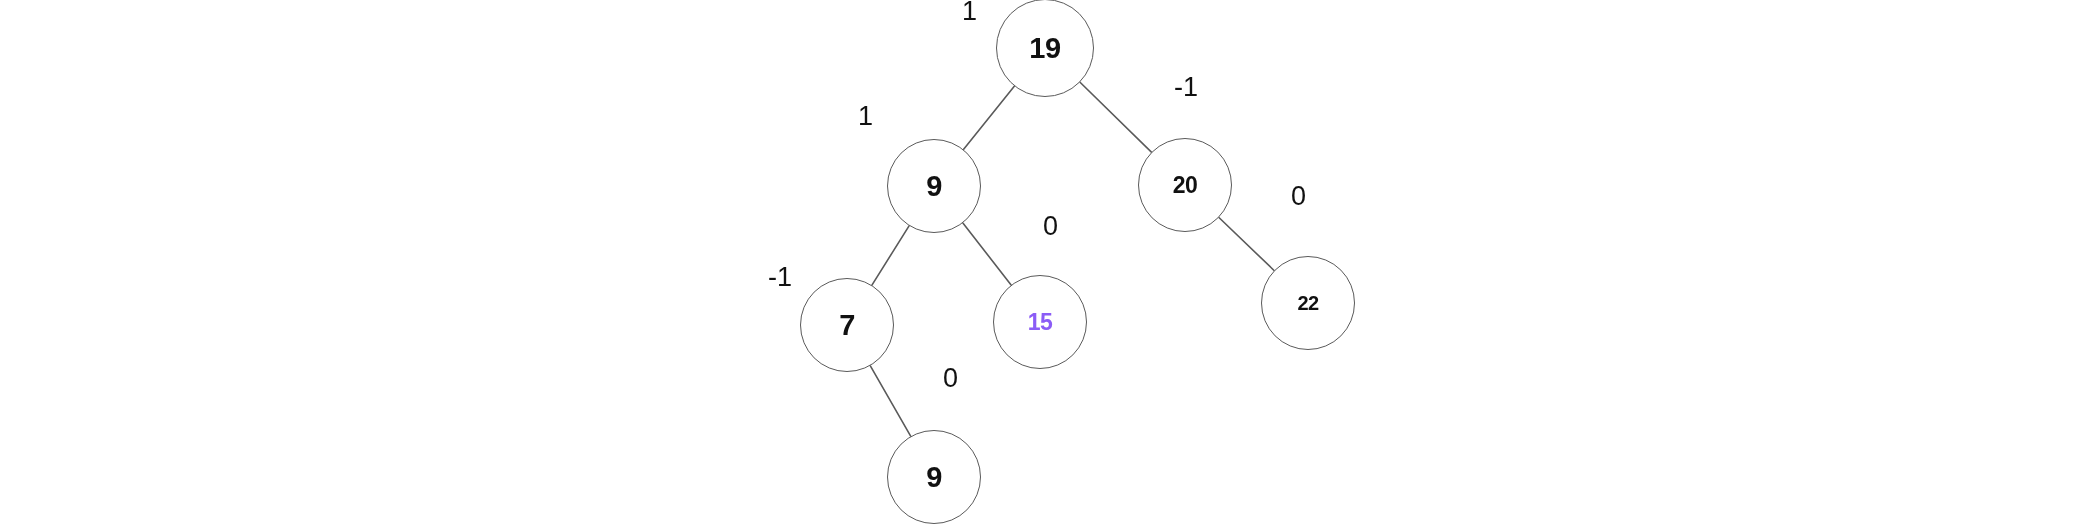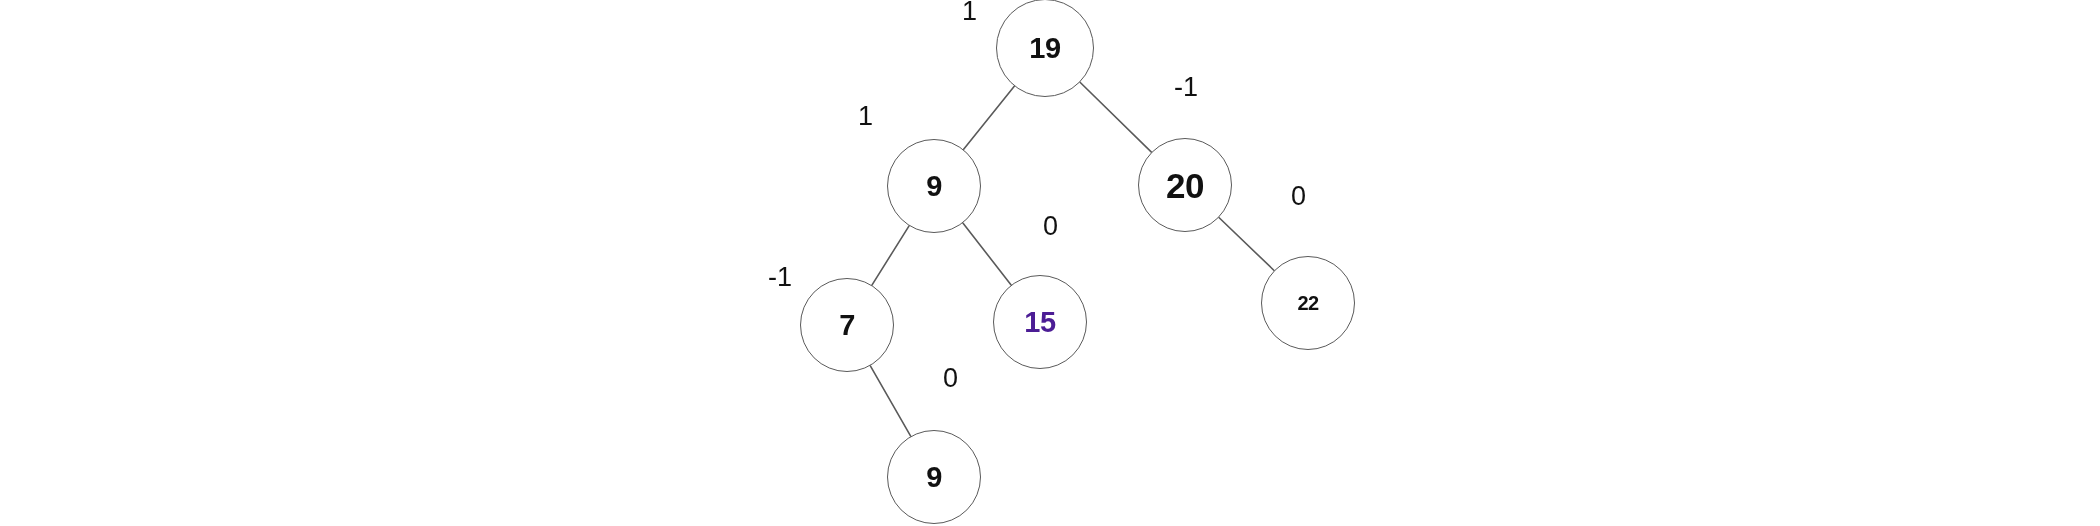--- a/index.html
+++ b/index.html
@@ -67,27 +67,27 @@
       <line x1="870.3474246921332" y1="365.7909029103937" x2="910.6525753078668" y2="436.2090970896063" stroke="#5a5a5a" stroke-width="1.6" stroke-linecap="round"></line>
     </svg>
   <div id="node-layer">
       <div class="node" style="left: 996px; top: -1px; width: 98px; height: 98px; background: rgb(255, 255, 255); border-color: rgb(90, 90, 90);">
         <span class="node-label" style="font-size: 29px; color: rgb(17, 17, 17);">19</span>
       </div>
       <div class="node" style="left: 887px; top: 139px; width: 94px; height: 94px; background: rgb(255, 255, 255); border-color: rgb(90, 90, 90);">
         <span class="node-label" style="font-size: 29px; color: rgb(17, 17, 17);">9</span>
       </div>
       <div class="node" style="left: 1138px; top: 138px; width: 94px; height: 94px; background: rgb(255, 255, 255); border-color: rgb(90, 90, 90);">
-        <span class="node-label" style="font-size: 35px; color: rgb(17, 17, 17);">20</span>
+        <span class="node-label" style="font-size: 23px; color: rgb(17, 17, 17);">20</span>
       </div>
       <div class="node" style="left: 800px; top: 278px; width: 94px; height: 94px; background: rgb(255, 255, 255); border-color: rgb(90, 90, 90);">
         <span class="node-label" style="font-size: 29px; color: rgb(17, 17, 17);">7</span>
       </div>
       <div class="node" style="left: 993px; top: 275px; width: 94px; height: 94px; background: rgb(255, 255, 255); border-color: rgb(90, 90, 90);">
-        <span class="node-label" style="font-size: 29px; color: #4c1d95;">15</span>
+        <span class="node-label" style="font-size: 23px; color: #8b5cf6;">15</span>
       </div>
       <div class="node" style="left: 1261px; top: 256px; width: 94px; height: 94px; background: rgb(255, 255, 255); border-color: rgb(90, 90, 90);">
         <span class="node-label" style="font-size: 20px; color: rgb(17, 17, 17);">22</span>
       </div>
       <div class="node" style="left: 887px; top: 430px; width: 94px; height: 94px; background: rgb(255, 255, 255); border-color: rgb(90, 90, 90);">
         <span class="node-label" style="font-size: 29px; color: rgb(17, 17, 17);">9</span>
       </div>
     </div>
   <div id="balance-layer">
       <div class="balance-label" style="left: 962px; top: -2px; font-size: 27px; color: rgb(17, 17, 17);">1</div>

